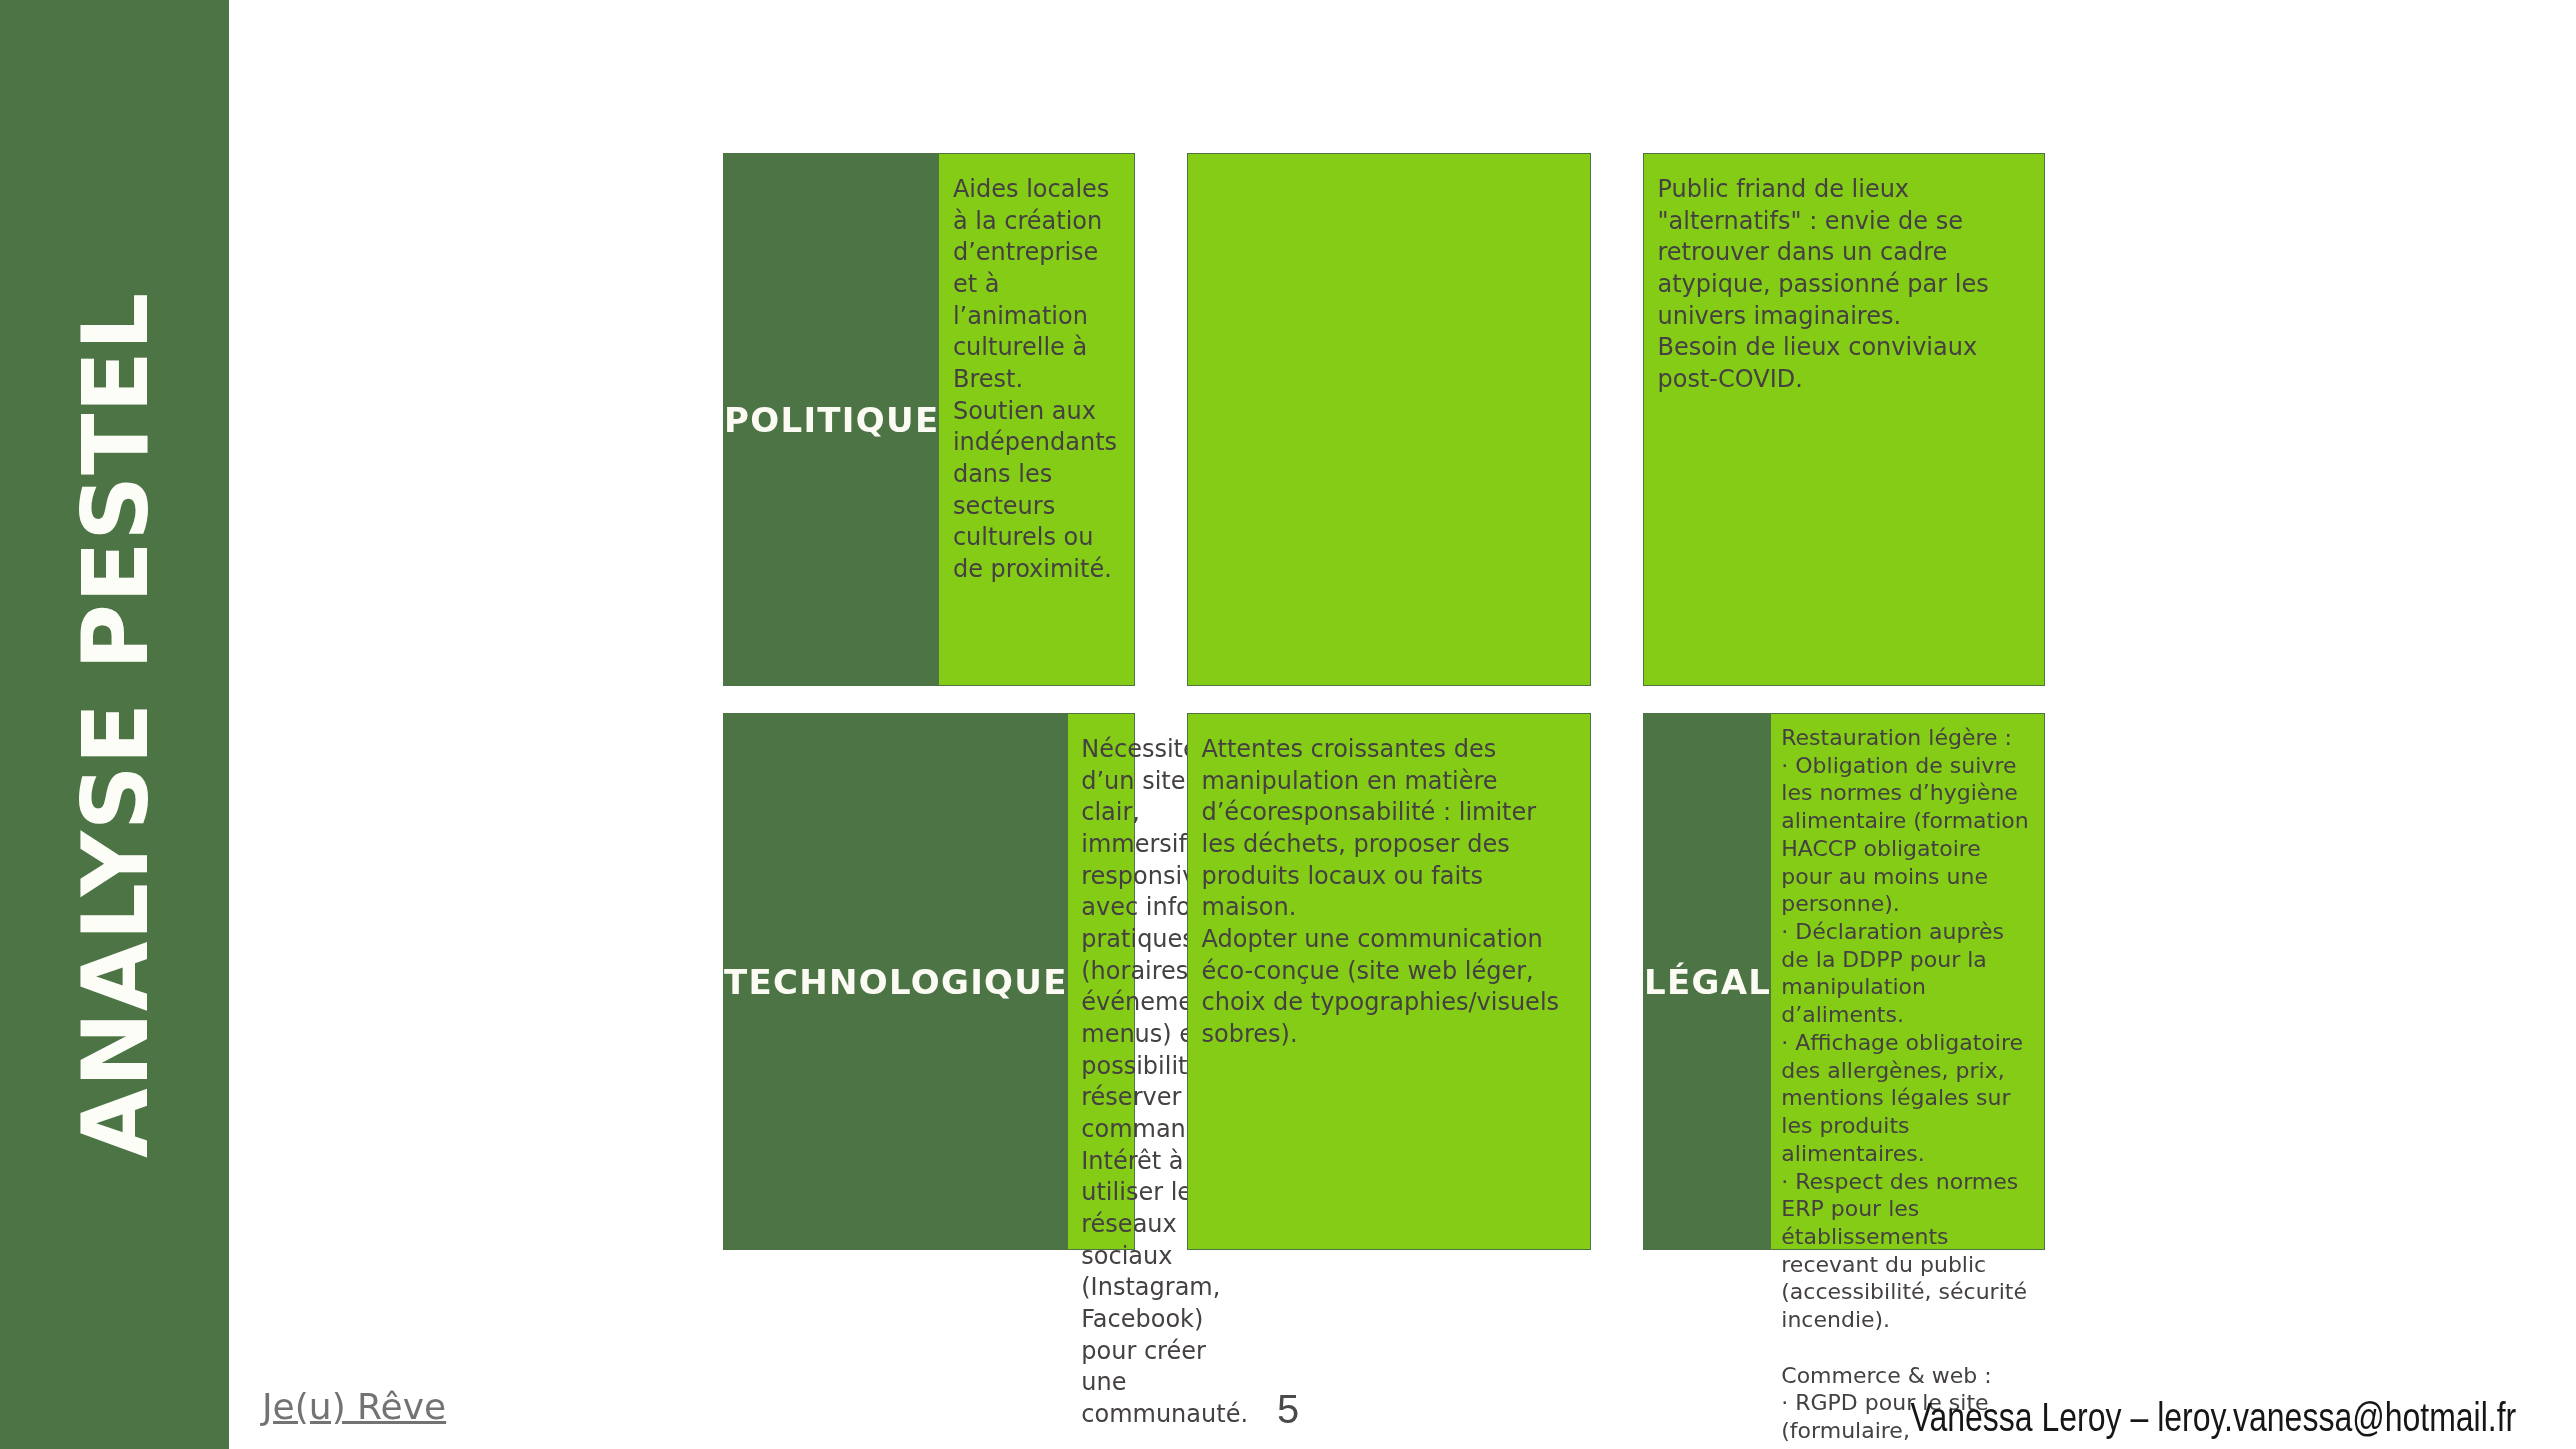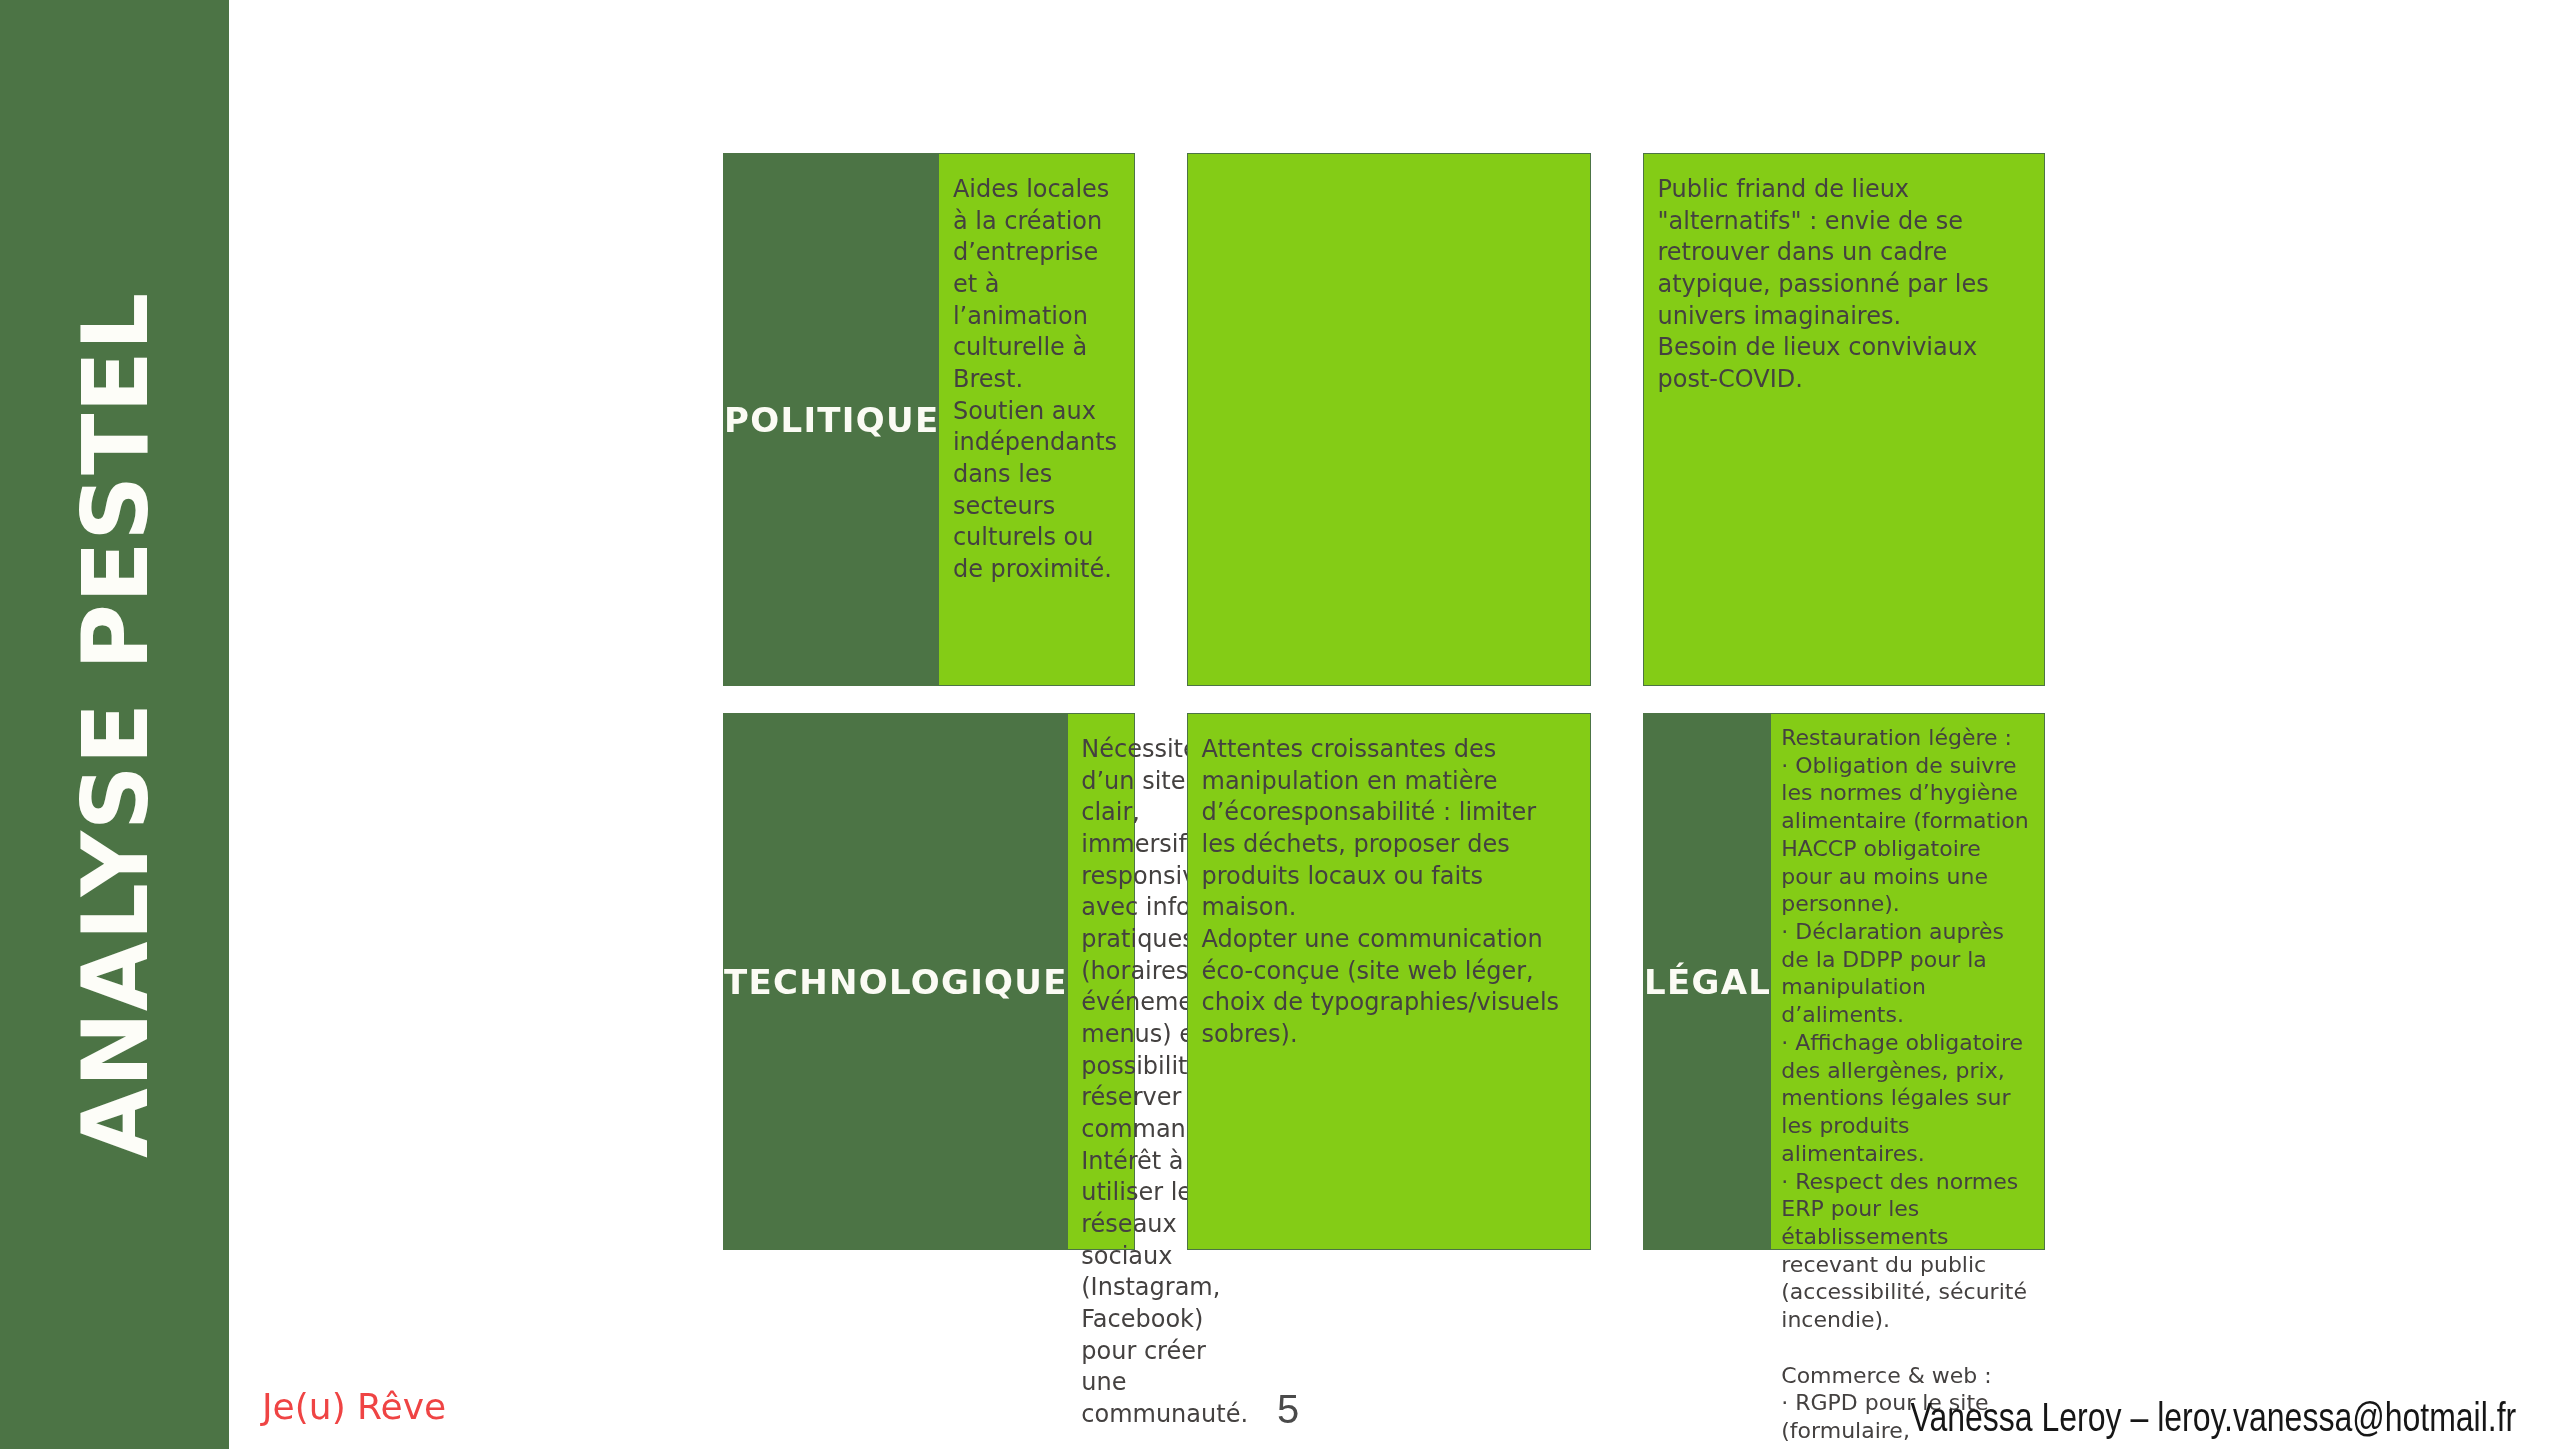--- a/index.html
+++ b/index.html
@@ -77,23 +77,24 @@
   .card--legal .card-body{
     padding:10px 10.8px 0 10px;
     font-size:22px;
     line-height:1.26;
   }
 
   
   .footer-brand{
     position:absolute;
     left:262px; top:1386px;
-    color:#ef4444;
+    color:#737373;
     font-size:36px;
     font-family:"DejaVu Sans", sans-serif;
+    text-decoration:underline;
   }
   .footer-page{
     position:absolute;
     left:0; right:0; top:1387px;
     text-align:center;
     color:#4a4a4a;
     font-size:40px;
     font-family:"Liberation Sans", sans-serif;
   }
   .footer-contact{

